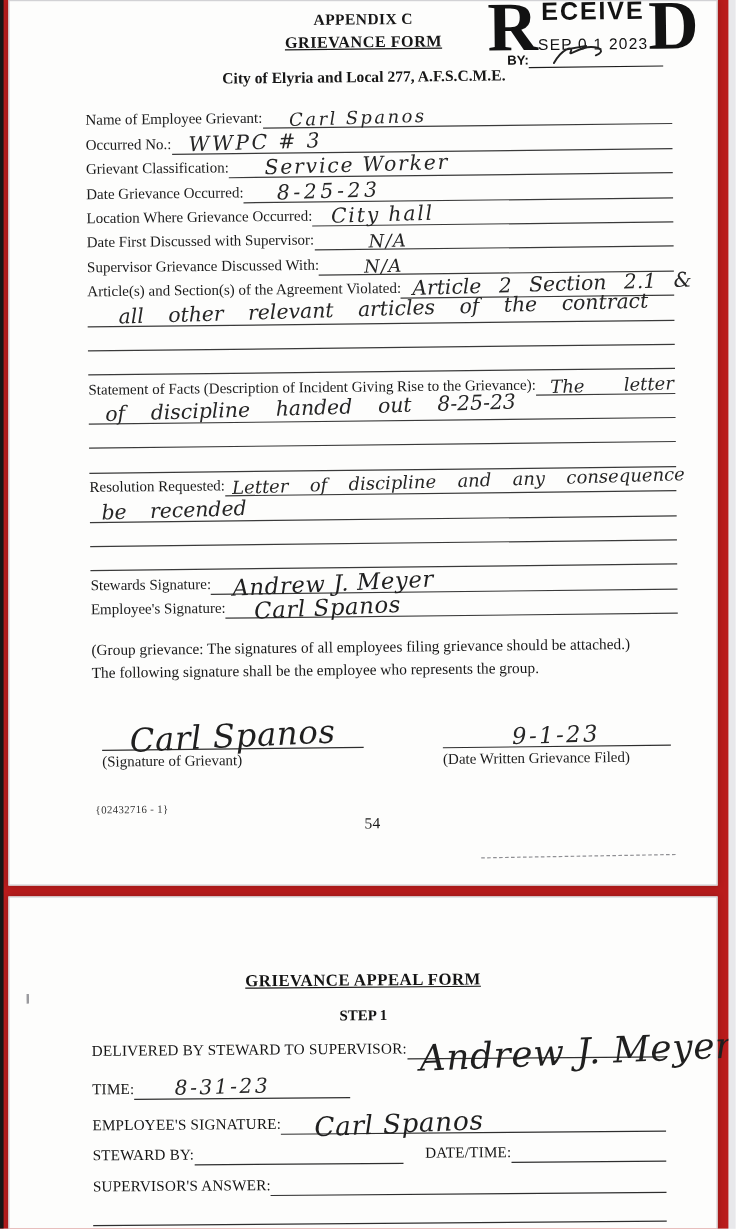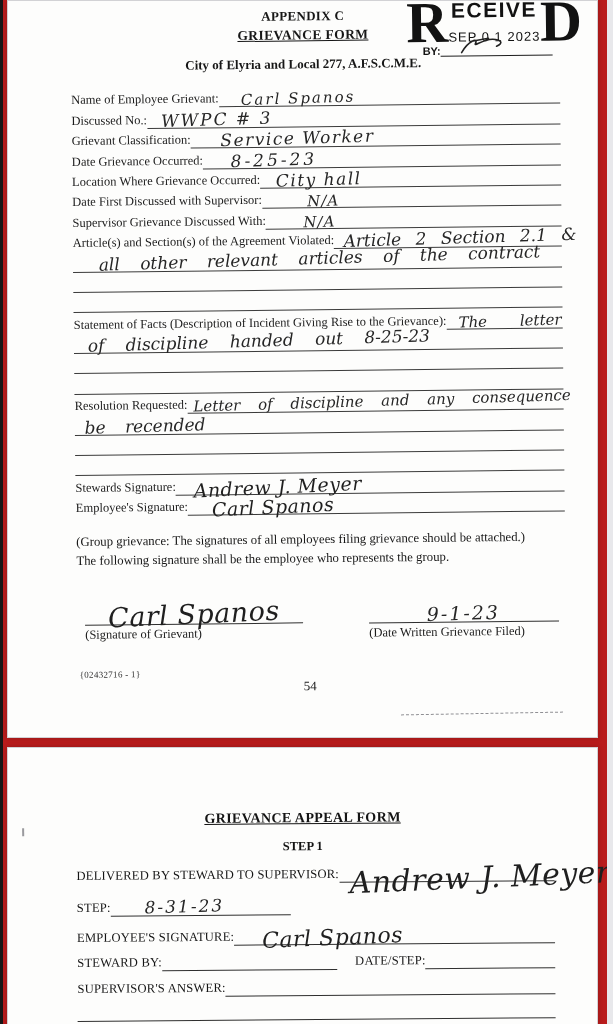--- a/index.html
+++ b/index.html
@@ -100,21 +100,21 @@
       </div>
 
       <div class="rows">
         <div class="row">
           <span class="lbl">Name of Employee Grievant:</span>
           <span class="entry">
               <span class="hand" style="margin-left:22px;letter-spacing:2px;">Carl Spanos</span>
             </span>
         </div>
         <div class="row">
-          <span class="lbl">Discussed No.:</span>
+          <span class="lbl">Occurred No.:</span>
           <span class="entry">
               <span class="hand big" style="margin-left:14px;letter-spacing:2px;">WWPC # 3</span>
             </span>
         </div>
         <div class="row">
           <span class="lbl">Grievant Classification:</span>
           <span class="entry">
               <span class="hand big" style="margin-left:30px;letter-spacing:1.5px;">Service Worker</span>
             </span>
         </div>
@@ -245,35 +245,35 @@
       <div class="p2-step">STEP 1</div>
 
       <div class="p2-rows">
         <div class="p2-row" style="margin-top:10px;">
           <span class="p2-lbl">DELIVERED BY STEWARD TO SUPERVISOR:</span>
           <span class="p2-entry">
             <span class="script steward-sig2">Andrew J. Meyer</span>
           </span>
         </div>
         <div class="p2-row" style="margin-top:13px;">
-          <span class="p2-lbl">STEP:</span>
+          <span class="p2-lbl">TIME:</span>
           <span class="p2-entry" style="max-width:180px;">
             <span class="hand date-hand2">8-31-23</span>
           </span>
         </div>
         <div class="p2-row" style="margin-top:11px;">
           <span class="p2-lbl">EMPLOYEE'S SIGNATURE:</span>
           <span class="p2-entry">
             <span class="script emp-sig2">Carl Spanos</span>
           </span>
         </div>
         <div class="p2-row" style="margin-top:6px;">
           <span class="p2-lbl">STEWARD BY:</span>
           <span class="p2-entry" style="flex:1.15;margin-right:18px;"></span>
-          <span class="p2-lbl">DATE/STEP:</span>
+          <span class="p2-lbl">DATE/TIME:</span>
           <span class="p2-entry" style="flex:0.85;"></span>
         </div>
         <div class="p2-row" style="margin-top:7px;">
           <span class="p2-lbl">SUPERVISOR'S ANSWER:</span>
           <span class="p2-entry"></span>
         </div>
         <div class="blank13" style="margin-top:10px;"></div>
         <div class="blank13"></div>
 
       </div>

